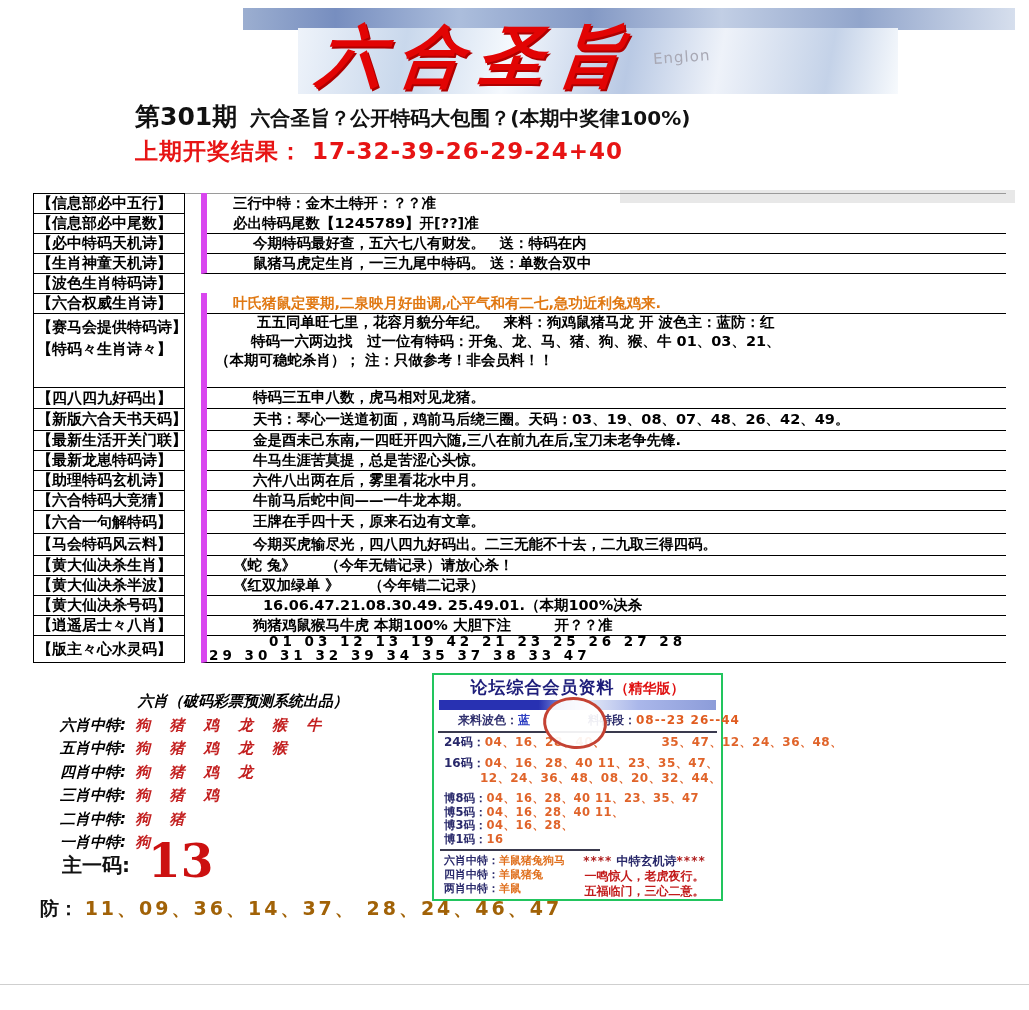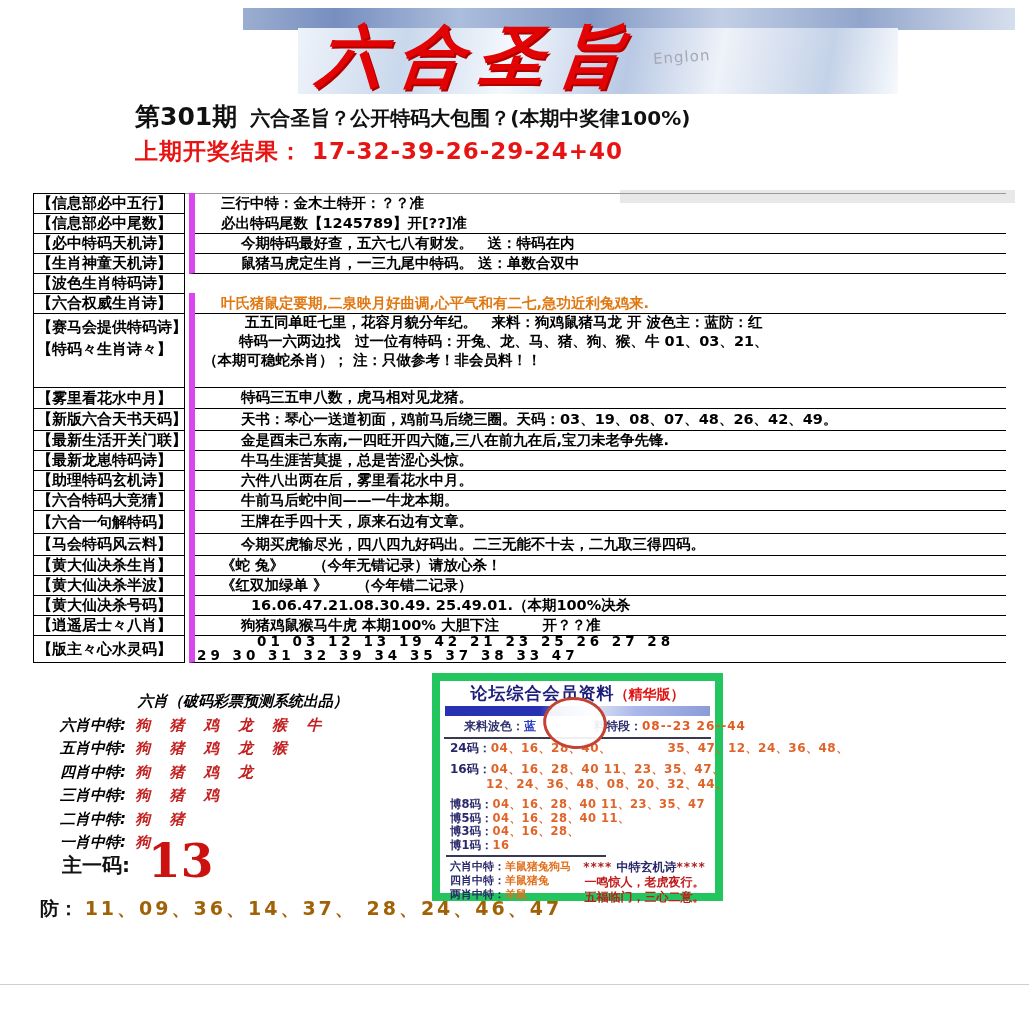--- a/index.html
+++ b/index.html
@@ -25,21 +25,21 @@
   .issue-no { font-size:25px; font-weight:bold; }
   .issue-text { font-size:20px; font-weight:bold; margin-left:8px; }
   .last-draw { position:absolute; left:135px; top:136px; white-space:nowrap;
     color:#e71414; font-size:23px; font-weight:bold; letter-spacing:1px; }
 
   .gray-streak { position:absolute; left:620px; top:190px; width:395px; height:13px;
     background:#d9d9d9; opacity:.6; }
 
   
   .tbl { position:absolute; left:33px; top:193px; width:973px; border-top:1px solid #9a9a9a; }
-  .row { display:flex; align-items:stretch; margin-top:-1px; }
+  .row { display:flex; align-items:stretch; margin-top:-1px;gap:12px; }
   .lbl { width:152px; border:1px solid #000; margin-right:4px; padding:0 3px;
     font-size:15px; font-weight:bold; color:#000; display:flex; align-items:center;
     white-space:nowrap; overflow:hidden; }
   .lbl-group { display:block; padding-top:2px; line-height:22px; }
   .cnt { flex:1; border-left:6px solid #d946ef; border-bottom:1px solid #000;
     font-size:14.5px; font-weight:bold; color:#000; display:flex; align-items:center;
     white-space:nowrap; overflow:hidden; }
   .cnt.nb { border-bottom:none; }
   .cnt-multi { display:block; }
   .ln { line-height:19px; white-space:nowrap; }
@@ -57,21 +57,21 @@
   .sx-val { color:#c32020; letter-spacing:7px; margin-left:4px; }
   .maincode-label { position:absolute; left:62px; top:852px; font-size:20px; font-weight:bold; color:#111; }
   .maincode { position:absolute; left:148px; top:833px; font-size:47px; font-weight:bold;
     color:#cc1111; font-family:"DejaVu Serif","Liberation Serif",serif; }
   .guard { position:absolute; left:40px; top:896px; font-size:19px; font-weight:bold; white-space:nowrap; }
   .guard .g-label { color:#111; }
   .guard .g-nums { color:#a16207; letter-spacing:3px; }
 
   
   .mbox { position:absolute; left:432px; top:673px; width:291px; height:228px;
-    border:8px solid #22c55e; background:#fff; font-weight:bold; }
+    border:2px solid #22c55e; background:#fff; font-weight:bold; }
   .m-title { text-align:center; font-size:17px; padding-top:1px; white-space:nowrap; }
   .m-title .t1 { color:#1d1d7a; letter-spacing:1px; }
   .m-title .t2 { color:#e01212; font-size:14px; }
   .m-bar { margin:1px 5px 2px 5px; height:10px;
     background:linear-gradient(90deg,#2831b2 0%,#2831b2 36%,#8d9de0 46%,#dfe5f6 55%,#aab7ea 72%,#8c9cd9 100%); }
   .m-bose { font-size:12px; padding-left:24px; white-space:nowrap; }
   .m-bose .lab { color:#30306e; }
   .m-bose .blue { color:#2c3ec2; }
   .m-bose .rng { color:#e05c20; letter-spacing:1px; }
   .m-rule { border-top:2px solid #3a3a4e; margin:2px 4px 2px 4px; }
@@ -154,21 +154,21 @@
         <div>【特码々生肖诗々】</div>
       </div>
       <div class="cnt cnt-multi">
         <div class="ln" style="padding-left:50px">五五同单旺七里，花容月貌分年纪。　来料：狗鸡鼠猪马龙 开 波色主：蓝防：红</div>
         <div class="ln" style="padding-left:44px">特码一六两边找　过一位有特码：开兔、龙、马、猪、狗、猴、牛 01、03、21、</div>
         <div class="ln" style="padding-left:8px">（本期可稳蛇杀肖）； 注：只做参考！非会员料！！</div>
       </div>
     </div>
 
     <div class="row h22">
-      <div class="lbl">【雾里看花水中月】</div>
+      <div class="lbl">【四八四九好码出】</div>
       <div class="cnt pl46">特码三五申八数，虎马相对见龙猪。</div>
     </div>
     <div class="row h23">
       <div class="lbl">【新版六合天书天码】</div>
       <div class="cnt pl46">天书：琴心一送道初面，鸡前马后绕三圈。天码：03、19、08、07、48、26、42、49。</div>
     </div>
     <div class="row h20">
       <div class="lbl">【最新生活开关门联】</div>
       <div class="cnt pl46">金是酉未己东南,一四旺开四六随,三八在前九在后,宝刀未老争先锋.</div>
     </div>

